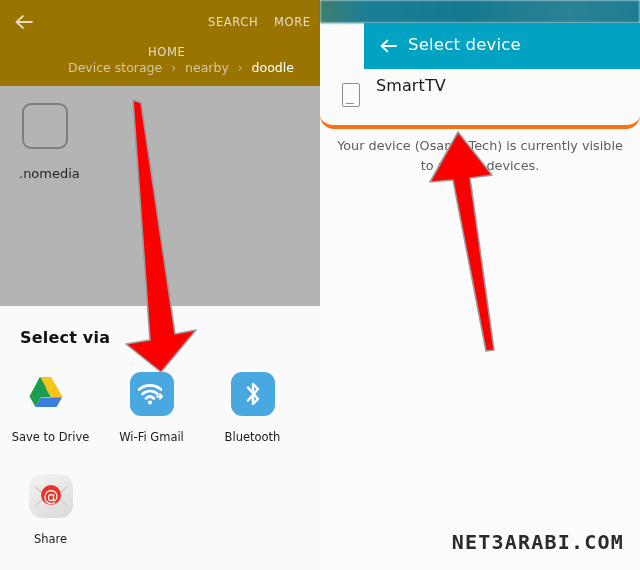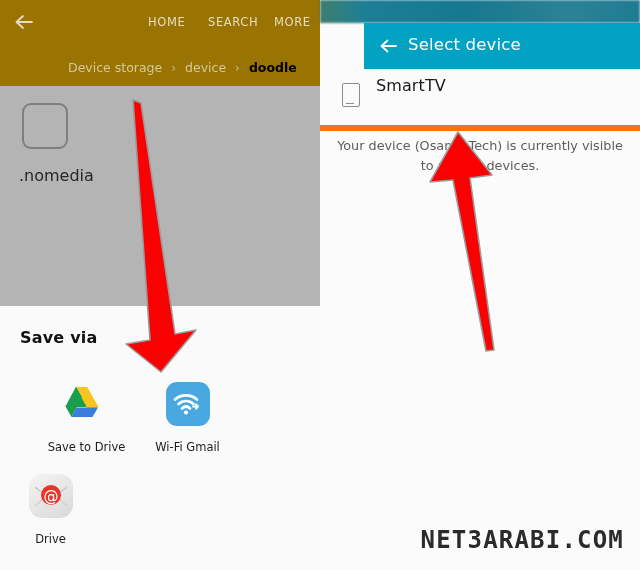--- a/index.html
+++ b/index.html
@@ -41,41 +41,41 @@
   }
   #fm-back svg { display: block; }
   .fm-action {
     position: absolute;
     top: 15px;
     color: #e7dcc0;
     font-size: 11.5px;
     letter-spacing: 0.6px;
     font-family: "DejaVu Sans", sans-serif;
   }
-  #fm-action-home   { left: 148px; }
+  #fm-action-home   { left: 148px; margin-top: 30px; }
   #fm-action-search { left: 208px; }
   #fm-action-more   { left: 274px; }
 
   #fm-breadcrumb {
     position: absolute;
     left: 20px; top: 60px;
     display: flex;
     align-items: center;
     gap: 9px;
     font-size: 12.5px;
     color: #d6c79c;
     margin-left: 48px;
   }
   #fm-breadcrumb .crumb-sep {
     color: #cbb98c;
     font-size: 12px;
   }
   #fm-breadcrumb .crumb-current {
-    color: #000000;
-    font-weight: bold;
+    color: #ffffff;
+    font-weight: normal;
   }
 
   #fm-filearea {
     position: absolute;
     left: 0; top: 86px;
     width: 320px; height: 220px;
     background: #b4b4b4;
   }
   #file-item-nomedia {
     position: absolute;
@@ -84,21 +84,21 @@
   }
   #nomedia-icon {
     width: 42px; height: 42px;
     border: 2px solid #7e7e7e;
     border-radius: 9px;
     background: #b4b4b4;
     margin: 0 auto 0 4px;
   }
   #nomedia-label {
     margin-top: 17px;
-    font-size: 16px;
+    font-size: 13px;
     color: #262626;
     text-align: left;
     padding-left: 1px;
   }
 
   
   #share-sheet {
     position: absolute;
     left: 0; top: 306px;
     width: 320px; height: 264px;
@@ -111,21 +111,21 @@
     color: #111111;
     font-weight: bold;
     letter-spacing: .2px;
   }
   .share-grid {
     position: absolute;
     left: 0;
     width: 320px;
     display: flex;
   }
-  #share-row-1 { top: 74px; padding-left: 36px; }
+  #share-row-1 { top: 64px; }
   #share-row-2 { top: 166px; }
   .share-cell {
     width: 101px;
     text-align: center;
   }
   .share-icon-wrap {
     height: 48px;
     display: flex;
     align-items: center;
     justify-content: center;
@@ -194,21 +194,22 @@
 
   #device-list {
     position: absolute;
     left: 0; top: 69px;
     width: 320px;
   }
   #device-item-smarttv {
     position: relative;
     height: 56px;
     background: #fbfbfb;
-    border-bottom: 6px solid #f97316;
+    border-bottom: 4px solid #f97316;
+    border-radius: 14px;
   }
   #device-icon-tablet {
     position: absolute;
     left: 22px; top: 14px;
     width: 16px; height: 22px;
     border: 1.6px solid #8d8d8d;
     border-radius: 2px;
   }
   #device-icon-tablet:after {
     content: "";
@@ -248,21 +249,21 @@
     left: 0; top: 0;
     width: 640px; height: 570px;
     pointer-events: none;
   }
 
   
   #watermark {
     position: absolute;
     right: 16px; bottom: 16px;
     font-family: "DejaVu Sans Mono", monospace;
-    font-size: 24px;
+    font-size: 20px;
     font-weight: bold;
     letter-spacing: 1.2px;
     color: #2b2b2b;
     text-shadow: 0 1px 0 #ffffff;
   }
 </style>
 </head>
 <body>
 
 <div id="left-panel">
@@ -275,35 +276,35 @@
         </svg>
       </div>
       <div class="fm-action" id="fm-action-home">HOME</div>
       <div class="fm-action" id="fm-action-search">SEARCH</div>
       <div class="fm-action" id="fm-action-more">MORE</div>
     </div>
 
     <div id="fm-breadcrumb">
       <span>Device storage</span>
       <span class="crumb-sep">›</span>
-      <span>device</span>
+      <span>nearby</span>
       <span class="crumb-sep">›</span>
       <span class="crumb-current">doodle</span>
     </div>
   </div>
 
   <div id="fm-filearea">
     <div id="file-item-nomedia">
       <div id="nomedia-icon"></div>
       <div id="nomedia-label">.nomedia</div>
     </div>
   </div>
 
   <div id="share-sheet">
-    <div id="share-title">Save via</div>
+    <div id="share-title">Select via</div>
 
     <div class="share-grid" id="share-row-1">
 
       <div class="share-cell">
         <div class="share-icon-wrap">
           <svg width="44" height="40" viewBox="0 0 44 40">
             <polygon points="22,3 33.5,23 22.5,23 11,3" fill="#f7c51d"></polygon>
             <polygon points="11,3 22.5,23 11.5,23 0.5,23" fill="#1a9e4b" transform="translate(0,0)"></polygon>
             <polygon points="11,3 0.5,22.5 6.5,33 17,13.5" fill="#1a9e4b"></polygon>
             <polygon points="22,3 33,22.5 27,33 16.5,13.5" fill="#f7c51d"></polygon>
@@ -321,37 +322,47 @@
               <path d="M5.5 13 C10 9, 16 9, 20.5 13" fill="none" stroke="#ffffff" stroke-width="2.6" stroke-linecap="round"></path>
               <path d="M9 17.5 C11.5 15, 14.5 15, 17 17.5" fill="none" stroke="#ffffff" stroke-width="2.6" stroke-linecap="round"></path>
               <circle cx="13" cy="21.5" r="2.1" fill="#ffffff"></circle>
               <path d="M20 15.5 h5 l-2 -2.2 M25 15.5 l-2 2.2" fill="none" stroke="#ffffff" stroke-width="1.9" stroke-linecap="round" stroke-linejoin="round"></path>
             </svg>
           </div>
         </div>
         <div class="share-label">Wi-Fi Gmail</div>
       </div>
 
+      <div class="share-cell">
+        <div class="share-icon-wrap">
+          <div class="app-tile">
+            <svg width="22" height="28" viewBox="0 0 22 28">
+              <path d="M6 7.5 L16 19 L11 24 V4 L16 9 L6 20.5" fill="none" stroke="#ffffff" stroke-width="2.4" stroke-linecap="round" stroke-linejoin="round"></path>
+            </svg>
+          </div>
+        </div>
+        <div class="share-label">Bluetooth</div>
+      </div>
 
     </div>
 
     <div class="share-grid" id="share-row-2">
 
       <div class="share-cell">
         <div class="share-icon-wrap">
           <div class="email-tile">
             <svg width="44" height="44" viewBox="0 0 44 44">
               <path d="M6 13 L22 26 L38 13" fill="none" stroke="#c8c8c8" stroke-width="1.4"></path>
               <path d="M6 32 L17 22 M38 32 L27 22" fill="none" stroke="#d2d2d2" stroke-width="1.4"></path>
               <circle cx="22" cy="21" r="10" fill="#e8352c"></circle>
               <text x="22" y="26.5" font-family="DejaVu Sans, sans-serif" font-size="15" fill="#ffffff" text-anchor="middle">@</text>
             </svg>
           </div>
         </div>
-        <div class="share-label">Drive</div>
+        <div class="share-label">Share</div>
       </div>
 
 
       <div class="share-cell"></div>
 
     </div>
   </div>
 </div>
 
 <div id="right-panel">

